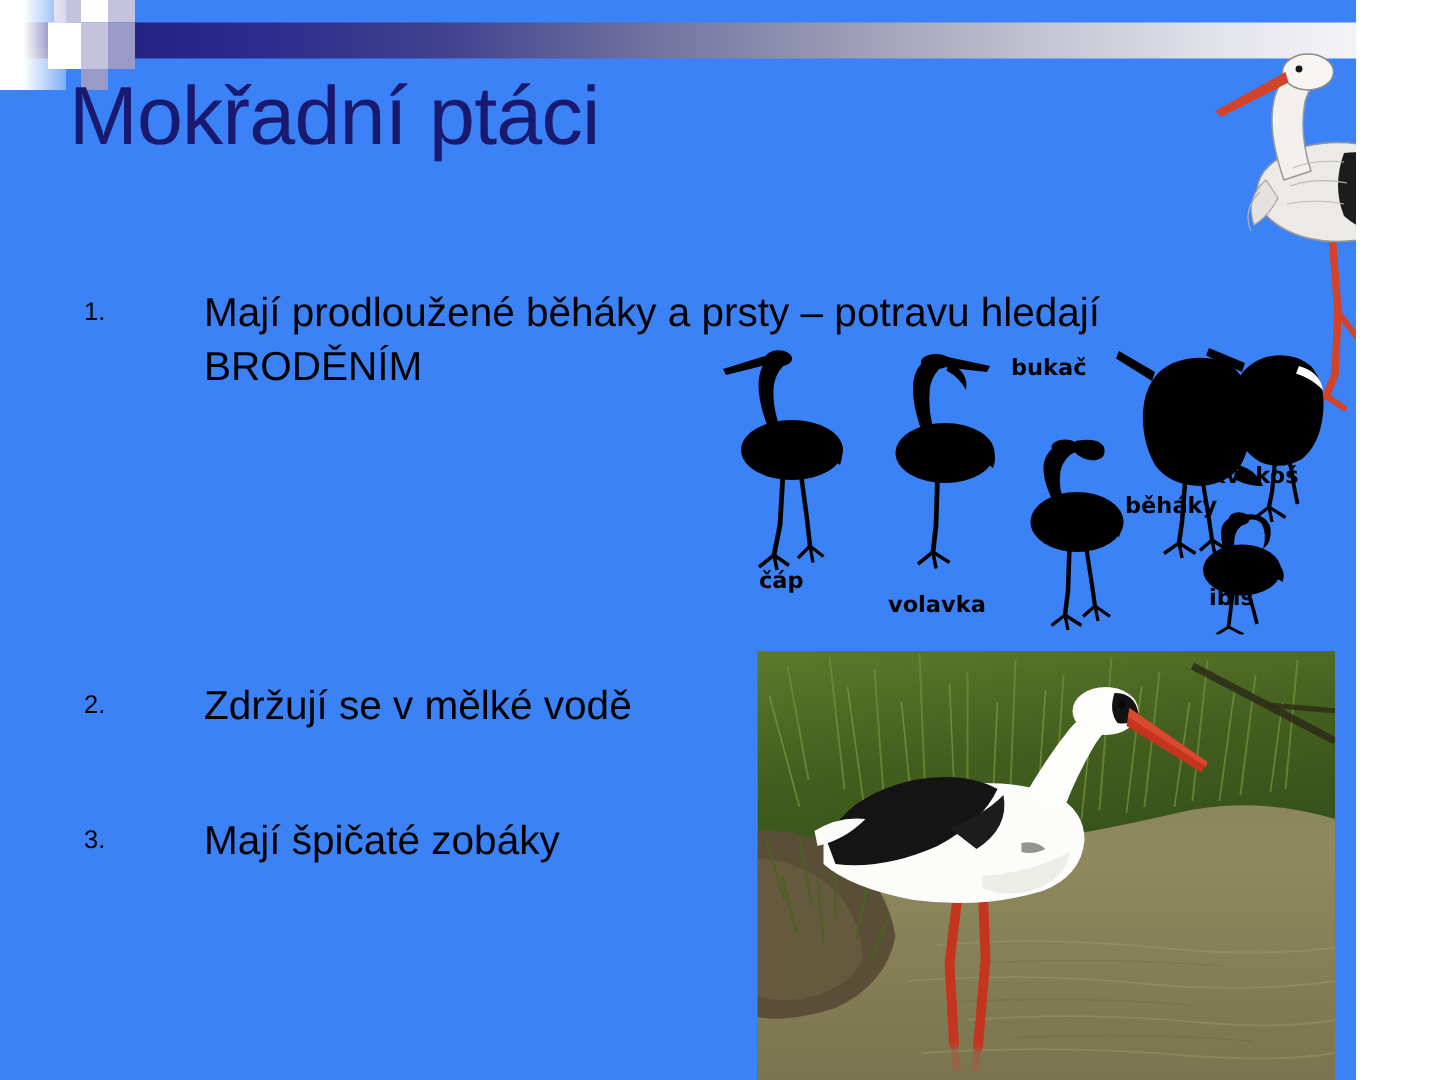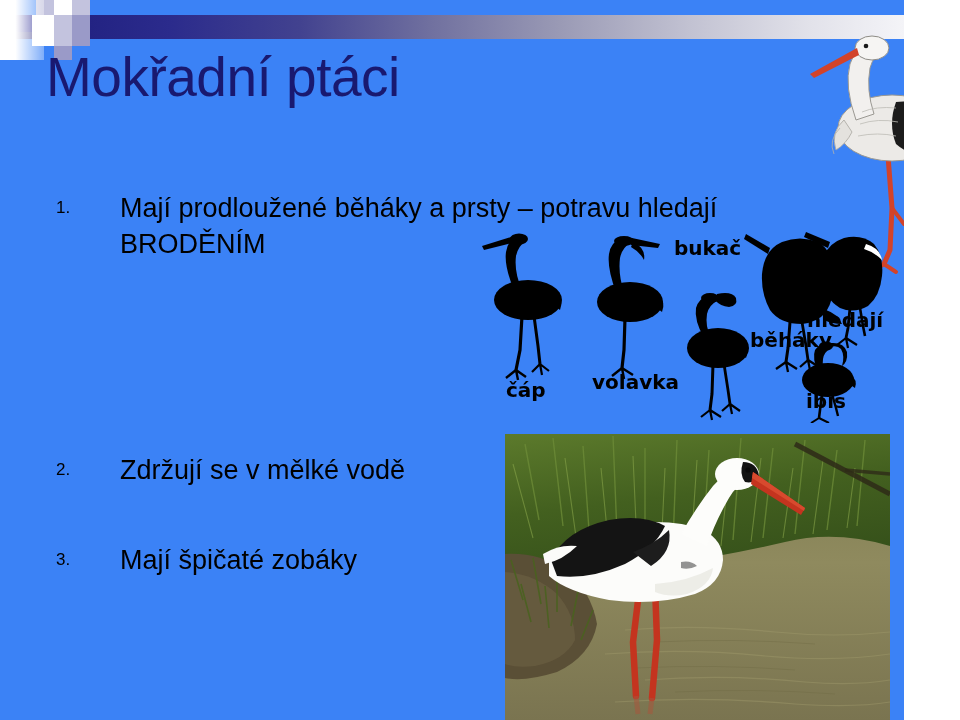--- a/index.html
+++ b/index.html
@@ -74,21 +74,21 @@
   .li .num {
     position: absolute;
     left: 0;
     top: 8px;
     width: 48px;
     font-size: 17px;
     text-align: left;
   }
   .li .txt {
     position: absolute;
-    left: 64px;
+    left: 80px;
     top: 0;
     font-size: 27px;
     line-height: 36px;
     white-space: pre-line;
   }
   #li1 { left: 56px; top: 190px; width: 800px; }
   #li2 { left: 56px; top: 452px; width: 430px; }
   #li3 { left: 56px; top: 542px; width: 430px; }
 
   
@@ -98,21 +98,21 @@
   #silhouettes { left: 470px; top: 228px; width: 420px; height: 195px; }
   #stork-photo {
     left: 505px; top: 434px; width: 385px; height: 286px;
     background: #6d6a42;
     overflow: hidden;
   }
   .sil-label {
     position: absolute;
     font-family: "DejaVu Sans", sans-serif;
     font-weight: bold;
-    font-size: 20px;
+    font-size: 15px;
     color: #000;
     white-space: nowrap;
   }
   svg { display: block; }
 </style>
 </head>
 <body>
 
 <div id="slide">
 
@@ -232,24 +232,24 @@
         <ellipse cx="356" cy="118" rx="7" ry="4.5"></ellipse>
         <path d="M361 115 Q374 114 377 124 Q378 134 372 138 Q375 128 371 121 Q367 117 361 119 Z"></path>
         <path d="M380 146 Q388 152 385 160 Q379 157 377 150 Z"></path>
         <path d="M352 166 L350 182 L349 190" stroke="#000" stroke-width="2.6" fill="none"></path>
         <path d="M362 166 L366 180 L368 188" stroke="#000" stroke-width="2.4" fill="none"></path>
         <path d="M349 190 L341 195 M349 190 L359 195" stroke="#000" stroke-width="2" fill="none"></path>
       </g>
     </svg>
 
     <span class="sil-label" style="left:36px;  top:150px;">čáp</span>
-    <span class="sil-label" style="left:122px; top:142px;">volavka</span>
+    <span class="sil-label" style="left:122px; top:166px;">volavka</span>
     <span class="sil-label" style="left:204px; top:8px;">bukač</span>
     <span class="sil-label" style="left:280px; top:100px;">běháky</span>
-    <span class="sil-label" style="left:337px; top:80px;">hledají</span>
+    <span class="sil-label" style="left:337px; top:80px;">kvakoš</span>
     <span class="sil-label" style="left:336px; top:161px;">ibis</span>
   </div>
 
   <div class="imgbox" id="stork-photo">
     <svg width="385" height="286" viewBox="0 0 385 286">
       <defs>
         <linearGradient id="water" x1="0" y1="0" x2="0" y2="1">
           <stop offset="0%" stop-color="#7d7c50"></stop>
           <stop offset="45%" stop-color="#8f8a5e"></stop>
           <stop offset="100%" stop-color="#7a7450"></stop>

